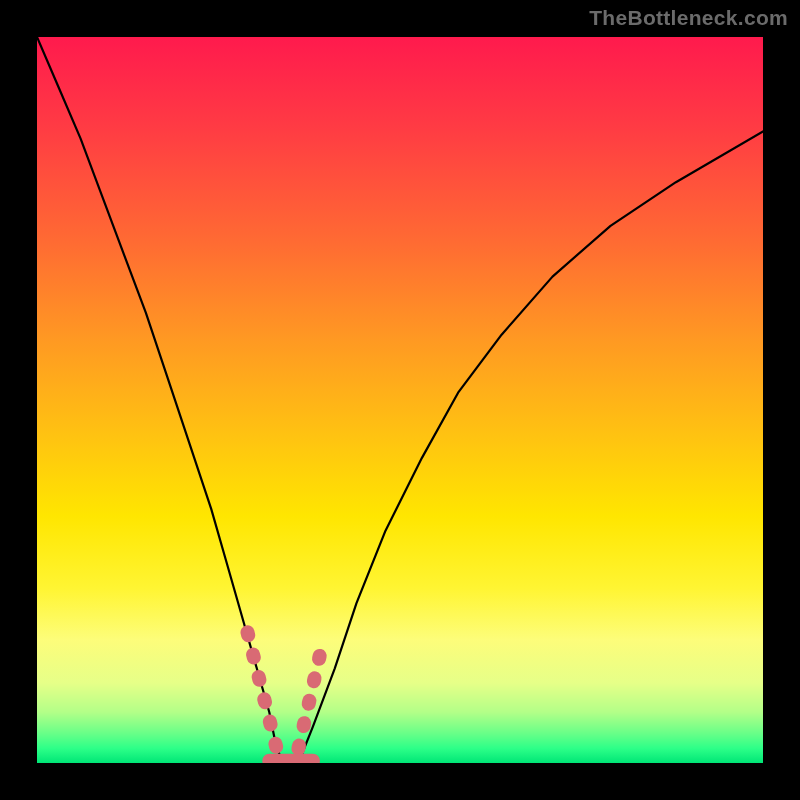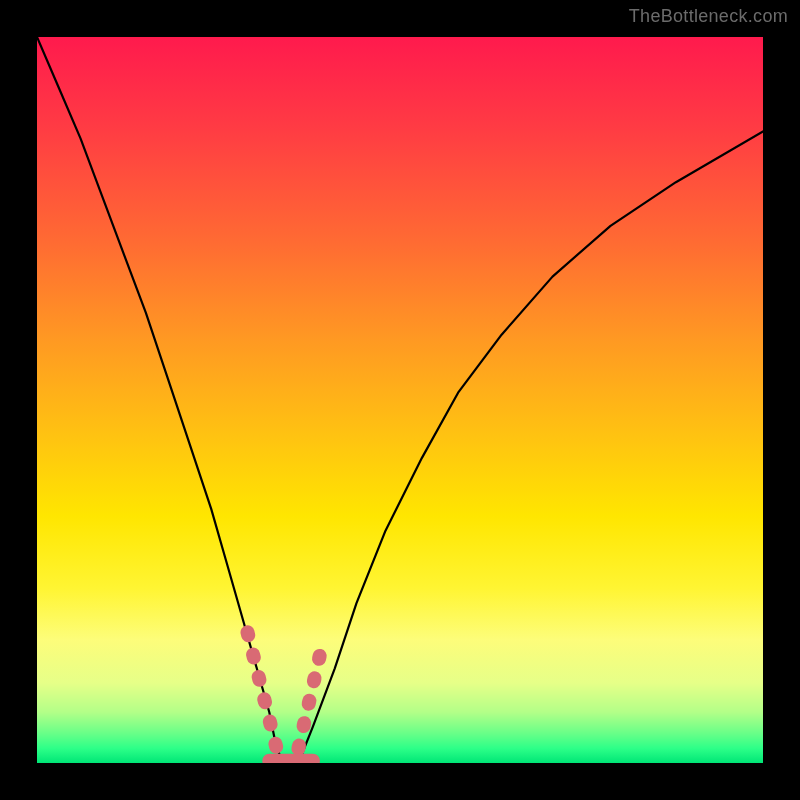--- a/index.html
+++ b/index.html
@@ -29,22 +29,22 @@
       #e6ff88 89%,
       #b3ff88 93%,
       #66ff88 96%,
       #2dff88 98%,
       #00e676 100%);
   }
   .watermark {
     position: absolute;
     top: 6px;
     right: 12px;
-    font-size: 18px;
-    font-weight: 400;
+    font-size: 21px;
+    font-weight: 700;
     color: #6b6b6b;
     letter-spacing: 0.3px;
   }
   svg.plot {
     position: absolute;
     left: 0;
     top: 0;
     width: 726px;
     height: 726px;
     pointer-events: none;

